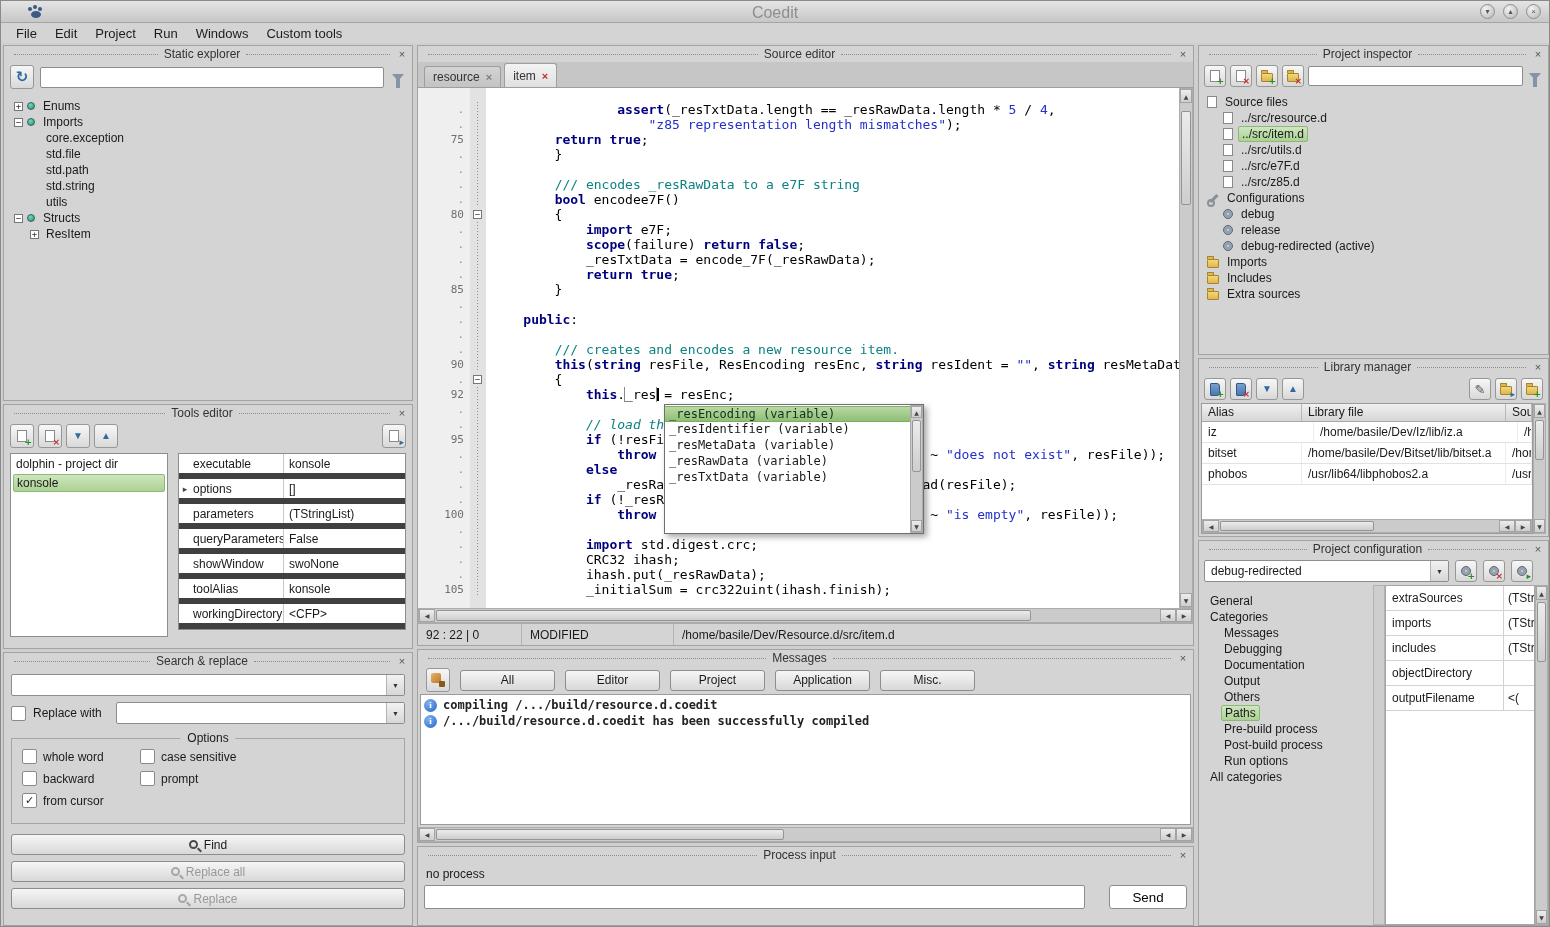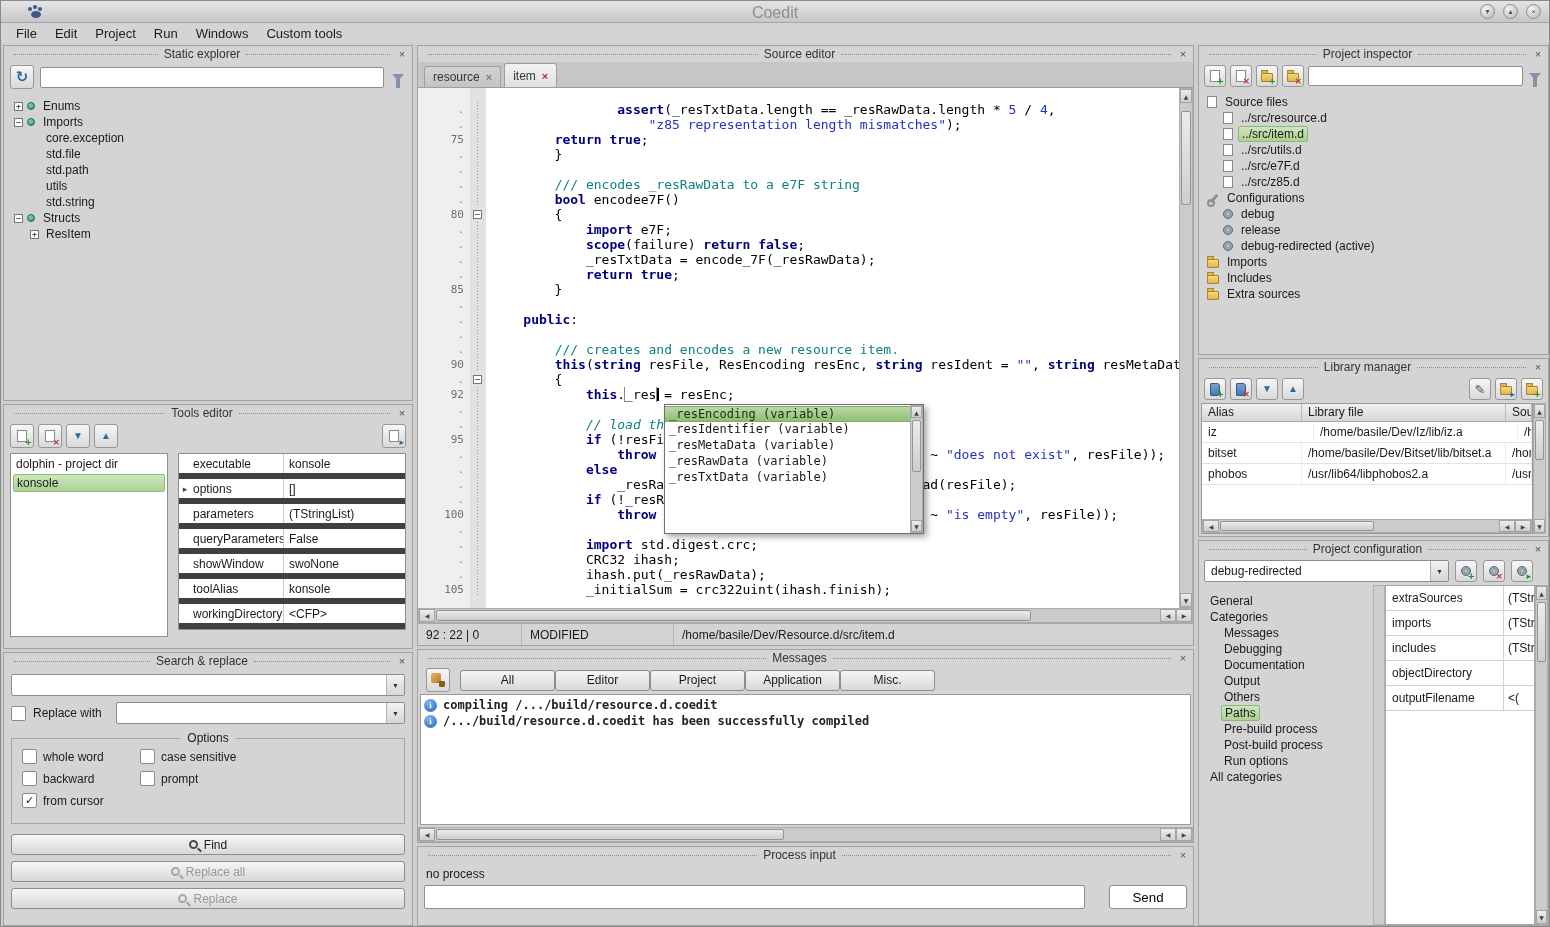--- a/index.html
+++ b/index.html
@@ -221,26 +221,26 @@
           <span class="tlabel">std.file</span>
         </div>
         <div class="trow">
           <span class="tind" style="width: 24px;"></span>
           <span class="expsp"></span>
           <span class="tlabel">std.path</span>
         </div>
         <div class="trow">
           <span class="tind" style="width: 24px;"></span>
           <span class="expsp"></span>
+          <span class="tlabel">std.string</span>
+        </div>
+        <div class="trow">
+          <span class="tind" style="width: 24px;"></span>
+          <span class="expsp"></span>
           <span class="tlabel">utils</span>
-        </div>
-        <div class="trow">
-          <span class="tind" style="width: 24px;"></span>
-          <span class="expsp"></span>
-          <span class="tlabel">std.string</span>
         </div>
         <div class="trow">
           <span class="tind" style="width: 8px;"></span>
           <span class="expb">−</span>
           <span class="tico ic-dot"></span>
           <span class="tlabel">Structs</span>
         </div>
         <div class="trow">
           <span class="tind" style="width: 24px;"></span>
           <span class="expb">+</span>
@@ -617,21 +617,21 @@
     <div class="phead">
       <span class="pdots"></span>
       <span class="ptitle">Messages</span>
       <span class="pdots"></span>
       <span class="pclose">×</span>
     </div>
     <div class="msg-toolbar">
       <span class="ibtn">
           <span class="ic-brush"></span>
         </span>
-      <span id="msg-filters" style="display:flex;">
+      <span id="msg-filters" style="display:flex;gap:10px">
           <div class="btn fbtn">All</div>
           <div class="btn fbtn">Editor</div>
           <div class="btn fbtn">Project</div>
           <div class="btn fbtn">Application</div>
           <div class="btn fbtn">Misc.</div>
         </span>
     </div>
     <div class="msg-list" id="msg-list">
         <div class="msg-row">
           <span class="ic-info">i</span>

